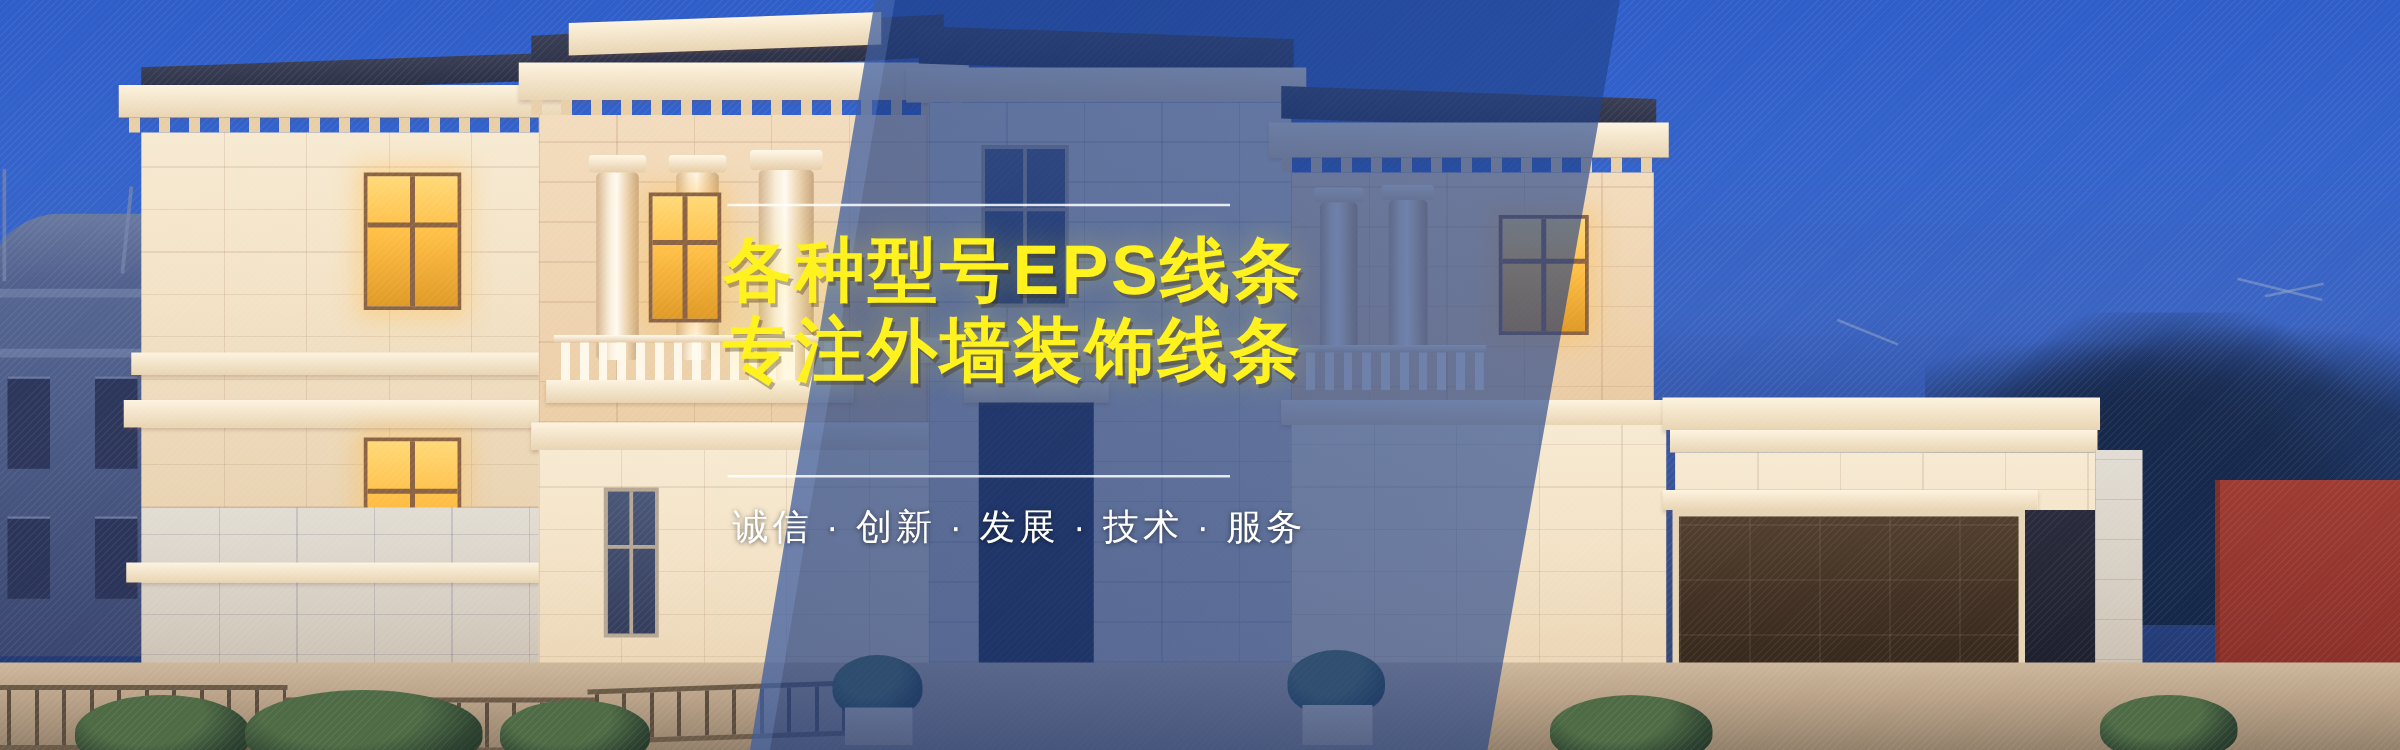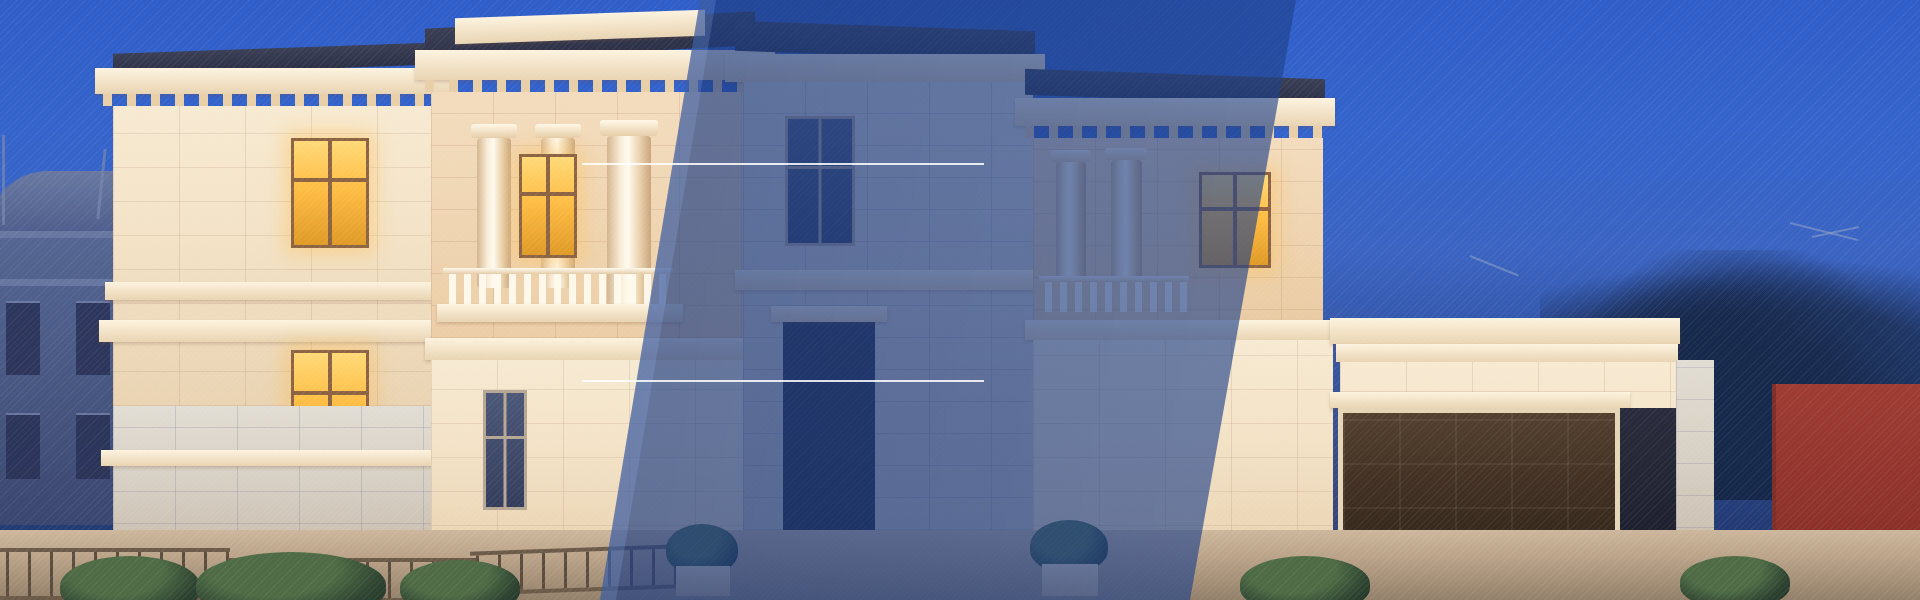--- a/index.html
+++ b/index.html
@@ -356,18 +356,21 @@
 
   <div class="hatch"></div>
 
   <div class="overlay"></div>
   <div class="overlay-edge"></div>
 
   <div class="copy">
 
     <div class="rule rule-top"></div>
 
+    <div class="headline l1">各种型号EPS线条</div>
+    <div class="headline l2">专注外墙装饰线条</div>
 
     <div class="rule rule-bot"></div>
 
+    <div class="tagline">诚信 · 创新 · 发展 · 技术 · 服务</div>
   </div>
 
 </div>
 
 </body></html>

